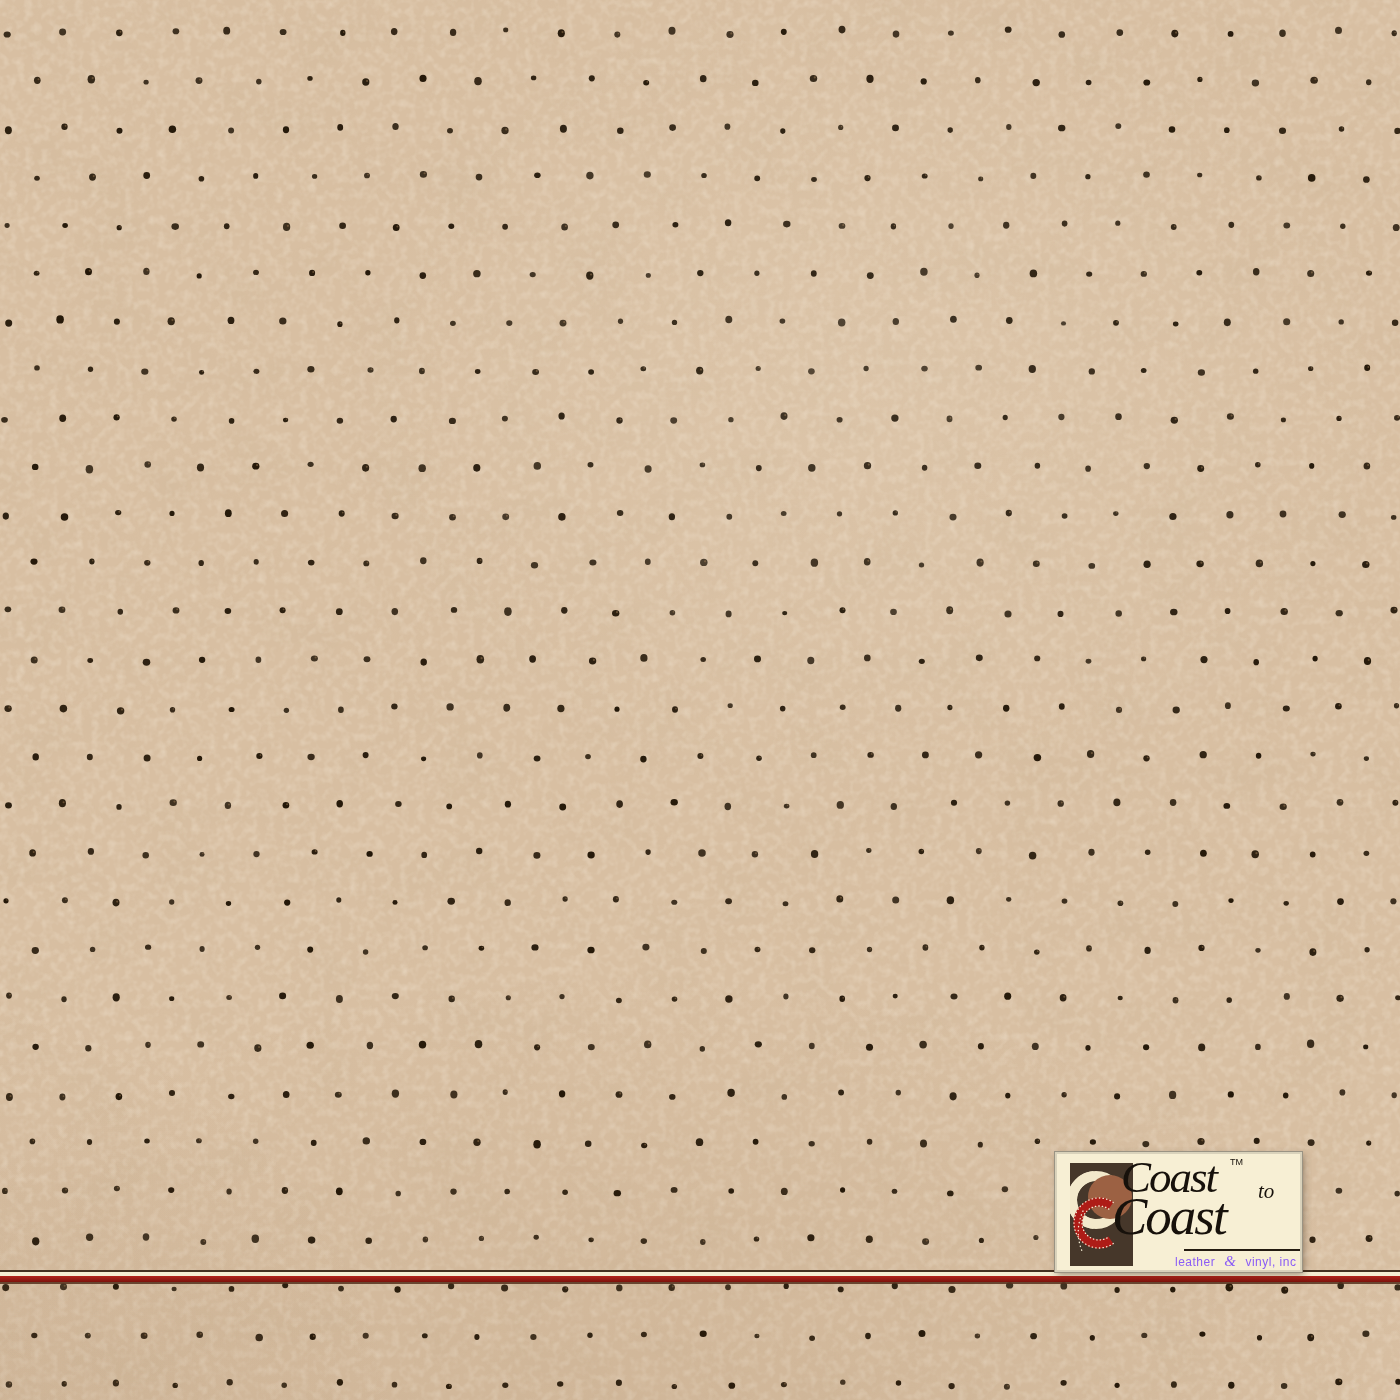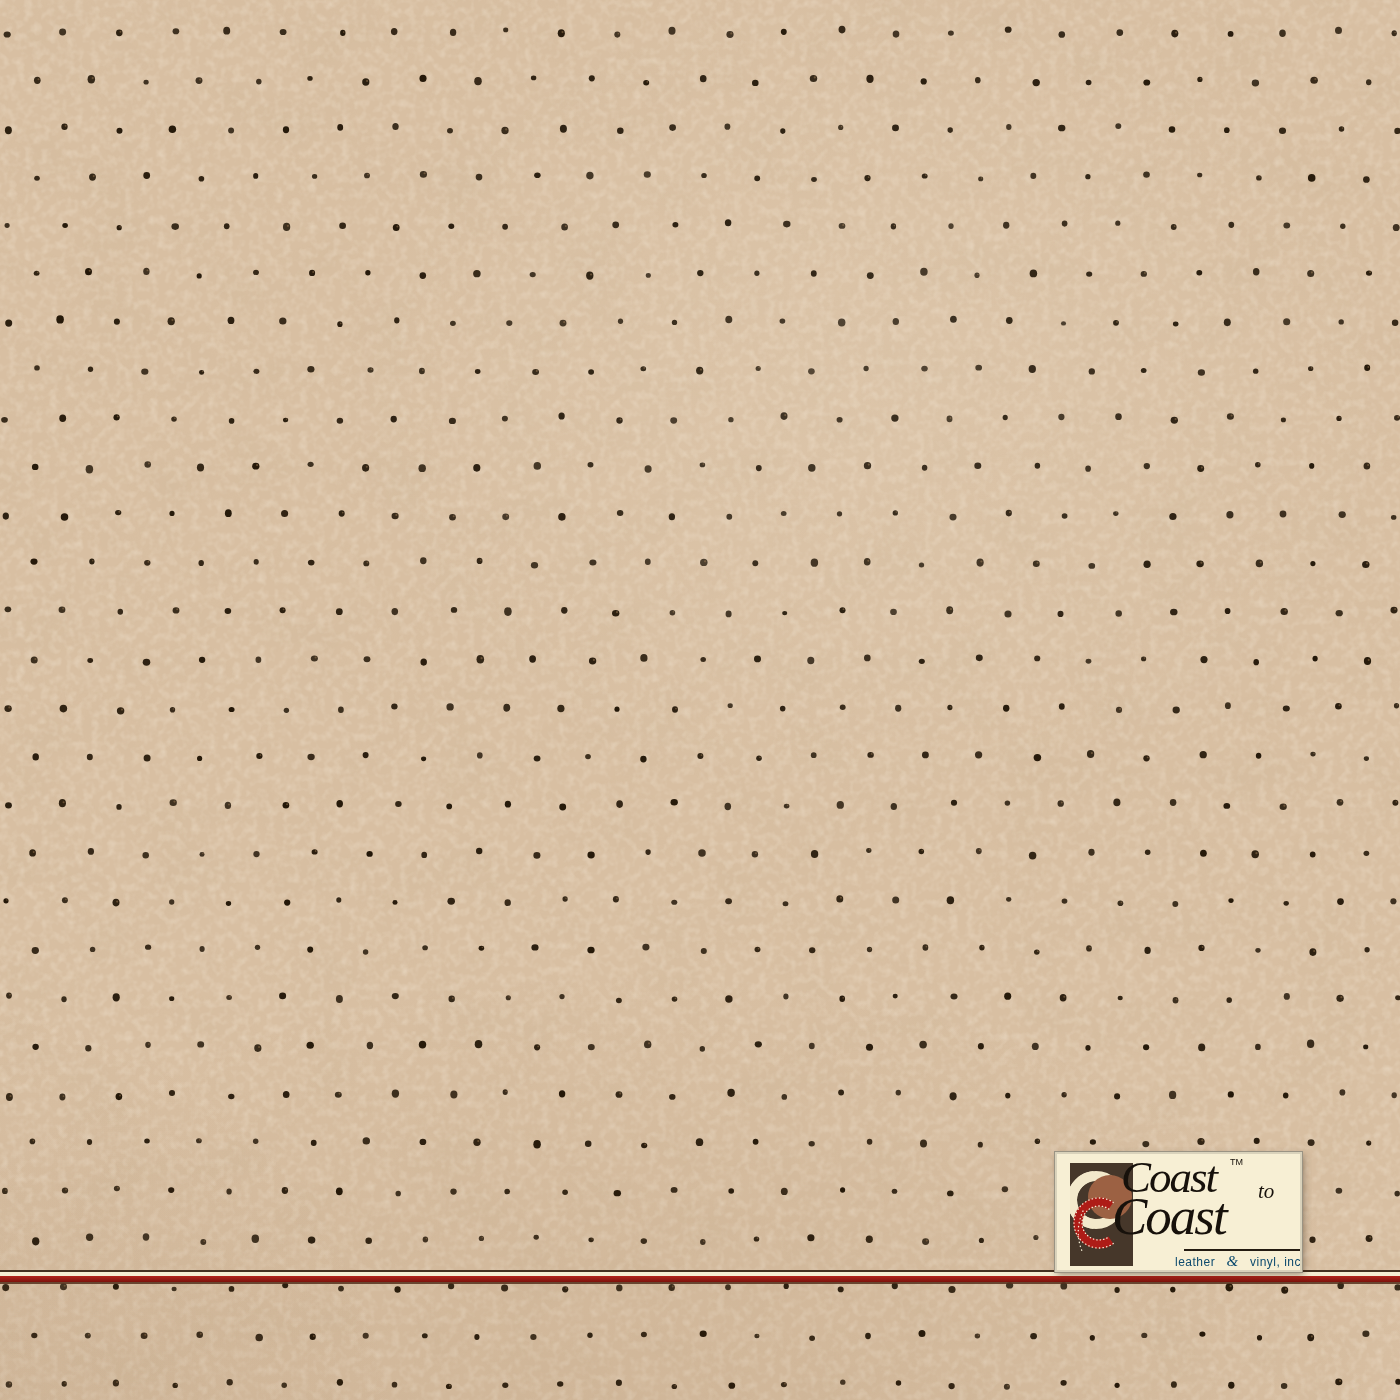--- a/index.html
+++ b/index.html
@@ -35,22 +35,22 @@
   .tm{
     font-size:9px;font-style:normal;letter-spacing:0;position:relative;top:-27px;left:2px;
     font-family:"Liberation Sans",sans-serif;
     margin-left:12px;
   }
   .to{left:201px;top:27px;font-size:21px;}
   .coast2{left:55px;top:36px;font-size:53px;letter-spacing:-2px;}
   .rule{position:absolute;left:127px;top:95px;width:116px;height:2px;background:#241b11;}
   .tagline{
     position:absolute;left:118px;top:99px;width:126px;
-    display:flex;justify-content:space-between;align-items:baseline;gap:9px;
-    font-size:12px;letter-spacing:.5px;color:#0c4a6e;white-space:nowrap;
+    display:flex;justify-content:flex-start;align-items:baseline;gap:9px;
+    font-size:12px;letter-spacing:.5px;color:#8b5cf6;white-space:nowrap;
   }
   .amp{font-family:"Liberation Serif",serif;font-style:italic;font-size:15px;}
 </style>
 </head>
 <body>
 
 <div class="swatch">
 
   <svg class="texture" width="1400" height="1400" viewBox="0 0 1400 1400">
     <defs>

